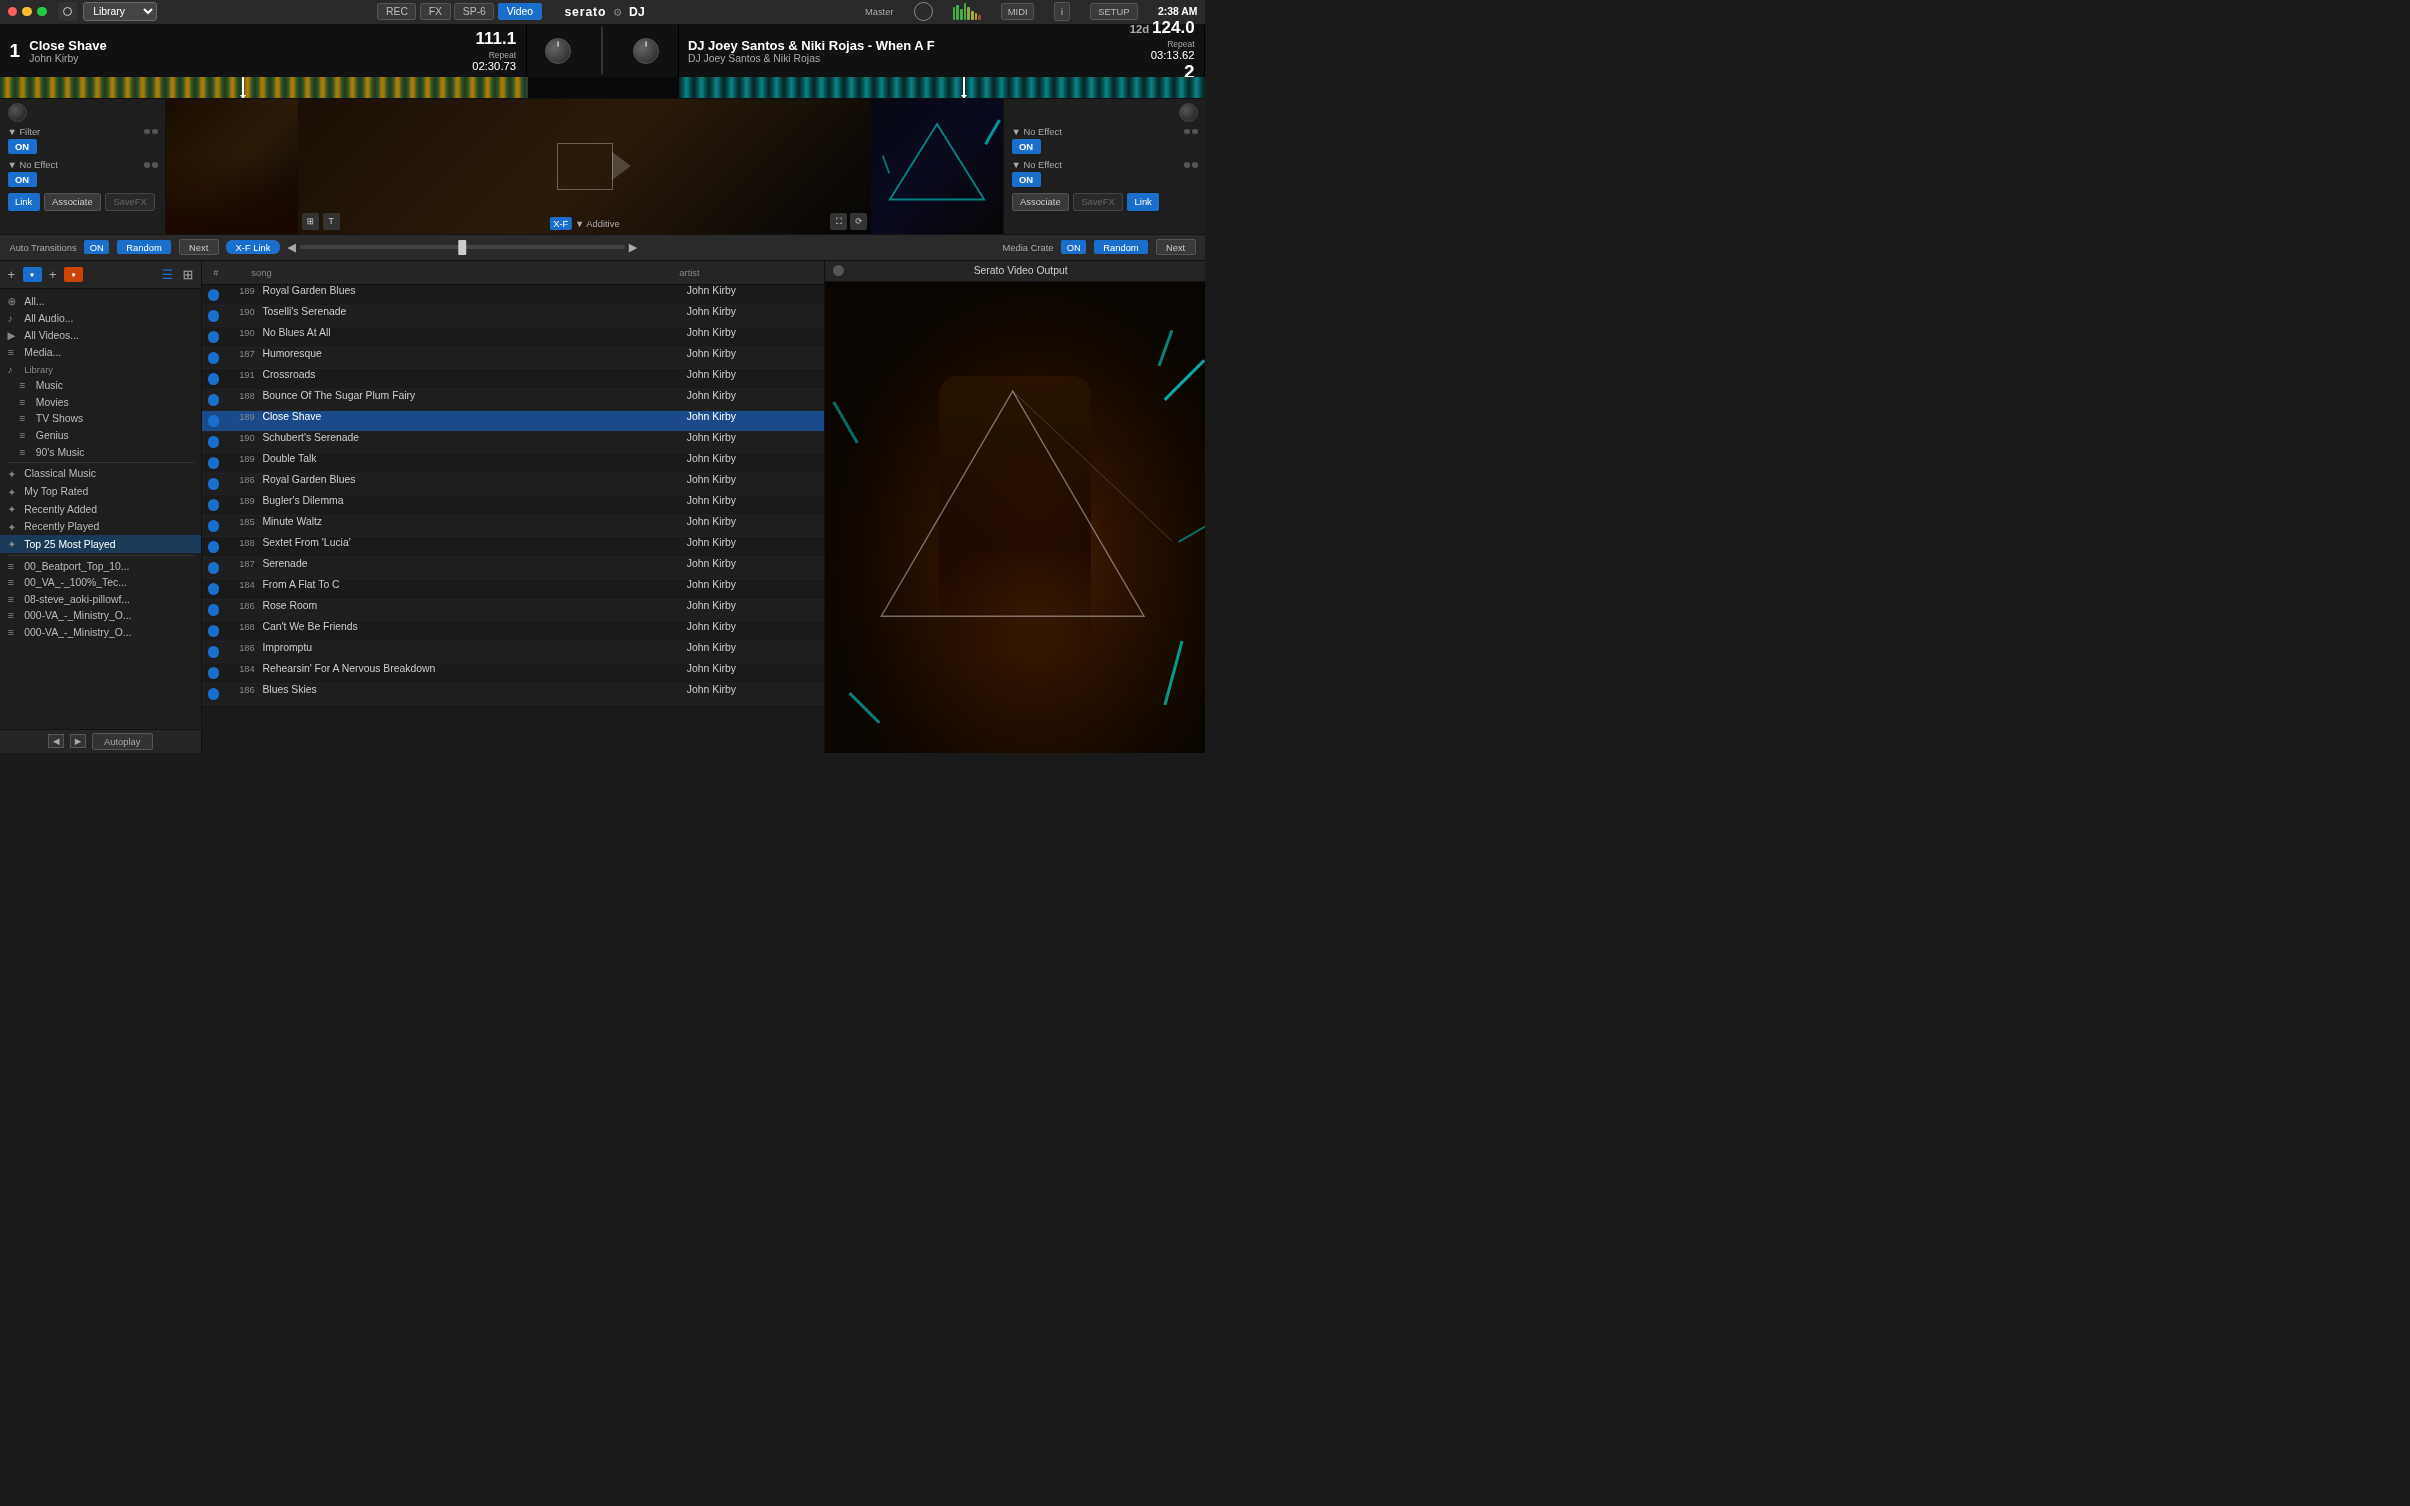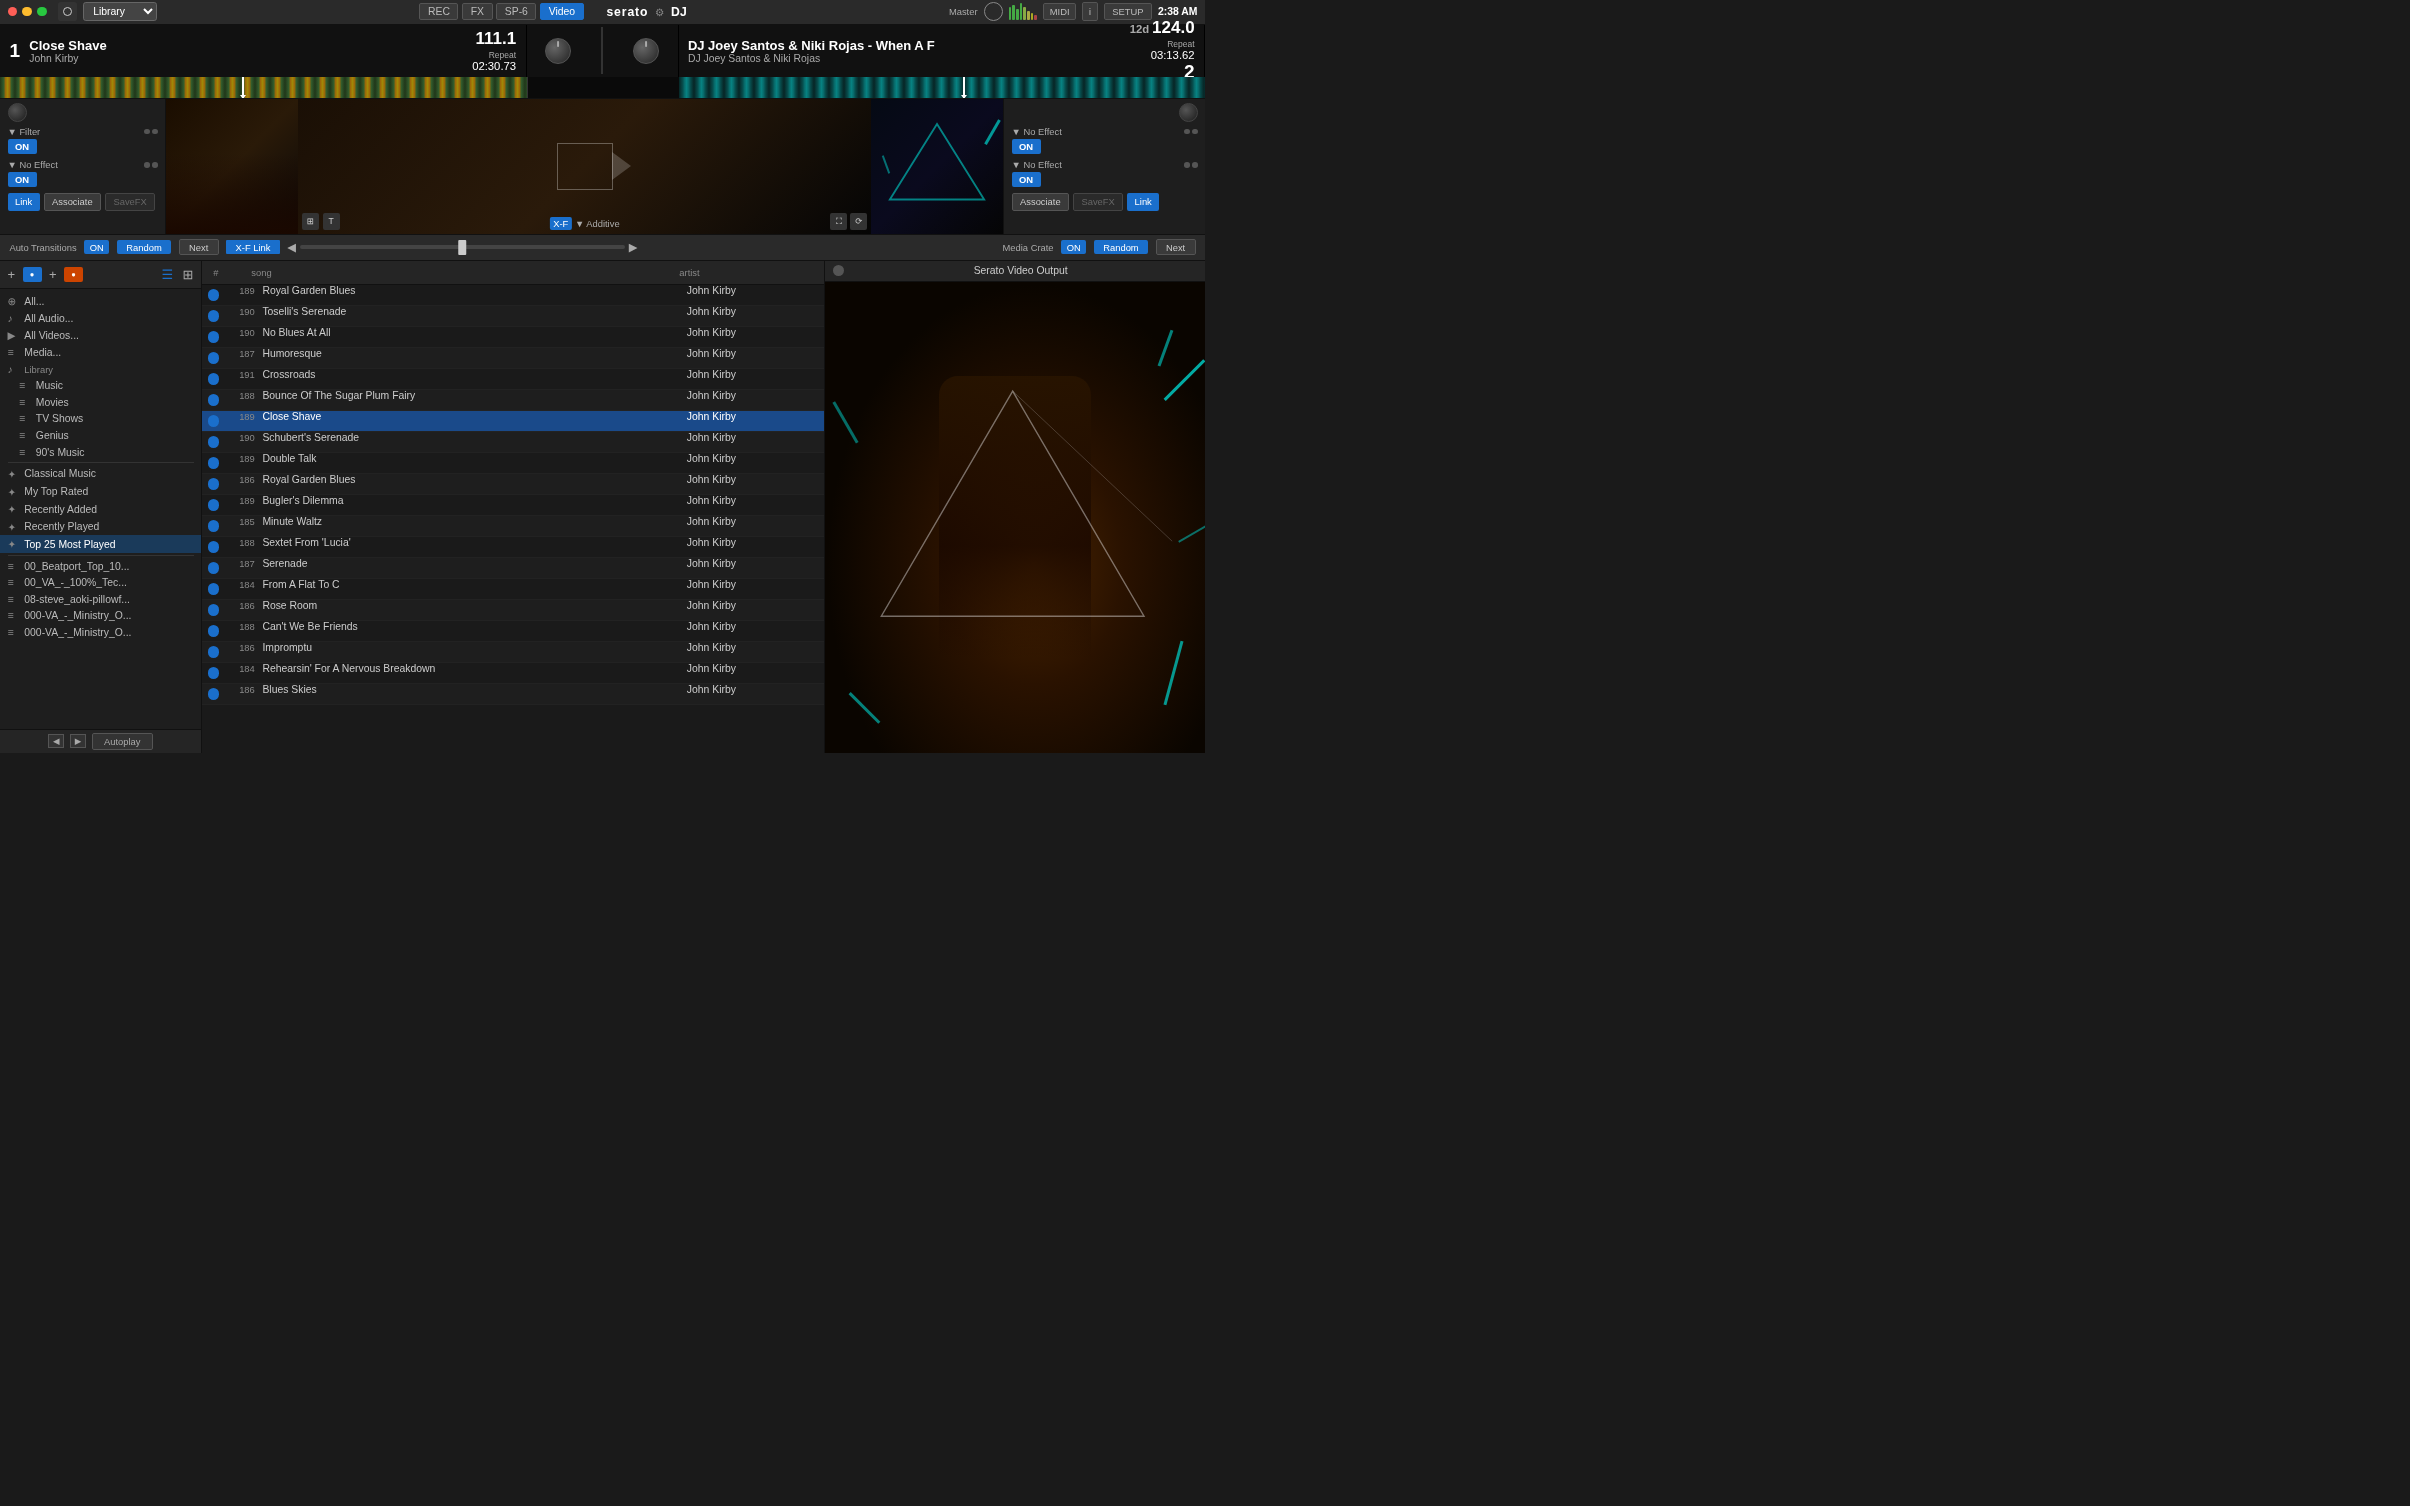--- a/index.html
+++ b/index.html
@@ -31,21 +31,21 @@
     .library-dropdown {
       background: #444; border: 0.9px solid #666; color: #fff; padding: 1.9px 15px 1.9px 5.6px;
       font-size: 10.4px; cursor: pointer; border-radius: 2.8px;
     }
     .top-bar-center-btns { display: flex; align-items: center; gap: 3.8px; }
     .tb-btn {
       background: #3a3a3a; border: 0.9px solid #555; color: #bbb;
       padding: 1.9px 7.5px; font-size: 10.4px; cursor: pointer; border-radius: 1.9px;
     }
     .tb-btn.active { background: #1a6fcc; color: #fff; border-color: #1a6fcc; }
-    .top-bar-right { display: flex; align-items: center; gap: 6px; }
+    .top-bar-right { display: flex; align-items: center; gap: 20px; }
     .master-label { color: #aaa; font-size: 9.4px; }
     .midi-btn { background: #3a3a3a; border: 0.9px solid #555; color: #bbb; padding: 1.9px 5.6px; font-size: 9.4px; border-radius: 1.9px; cursor: pointer; }
     .setup-btn { background: #3a3a3a; border: 0.9px solid #555; color: #bbb; padding: 1.9px 7.5px; font-size: 9.4px; border-radius: 1.9px; cursor: pointer; }
     .time-display { color: #fff; font-size: 10.4px; font-weight: bold; }
     .fx-on-btn {
       background: #1a6fcc; border: none; color: #fff;
       padding: 1.9px 7.5px; font-size: 9.4px; cursor: pointer; border-radius: 1.9px;
       font-weight: bold;
     }
     .fx-dot { width: 5.6px; height: 5.6px; background: #555; border-radius: 50%; }
@@ -223,21 +223,21 @@
     .at-btn-random {
       background: #1a6fcc; color: #fff; border: none; padding: 1.9px 9.4px;
       font-size: 9.4px; cursor: pointer; border-radius: 1.9px;
     }
     .at-btn-next {
       background: #3a3a3a; color: #ccc; border: 0.9px solid #555; padding: 1.9px 9.4px;
       font-size: 9.4px; cursor: pointer; border-radius: 1.9px;
     }
     .at-btn-xflink {
       background: #1a6fcc; color: #fff; border: none; padding: 1.9px 9.4px;
-      font-size: 9.4px; cursor: pointer; border-radius: 1px;
+      font-size: 9.4px; cursor: pointer; border-radius: 6px;
     }
     .at-slider-wrap { flex: 1; display: flex; align-items: center; gap: 3.8px; }
     .at-arrow { color: #aaa; cursor: pointer; font-size: 11.3px; }
     .at-slider { flex: 1; height: 3.8px; background: #444; border-radius: 1.9px; position: relative; }
     .at-knob { position: absolute; top: -5.6px; left: 50%; transform: translateX(-50%); width: 7.5px; height: 15px; background: #ccc; border-radius: 0.9px; }
     .at-spacer { flex: 1; }
     .at-media-crate { color: #aaa; font-size: 9.4px; }
     .at-mc-btn-on {
       background: #1a6fcc; color: #fff; border: none; padding: 1.9px 5.6px;
       font-size: 9.4px; cursor: pointer; border-radius: 1.9px;

